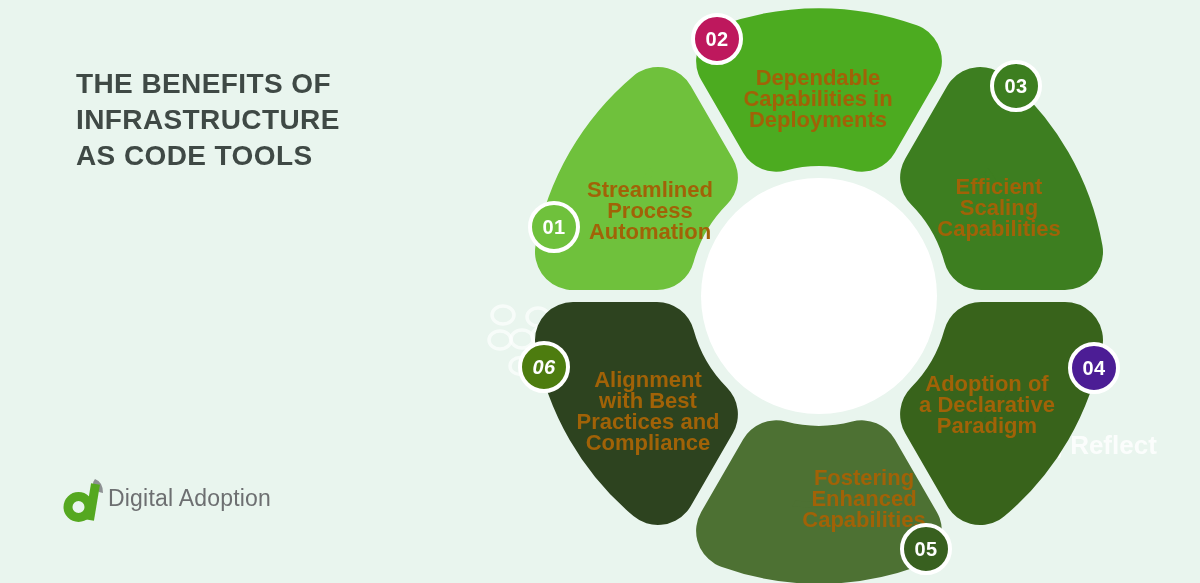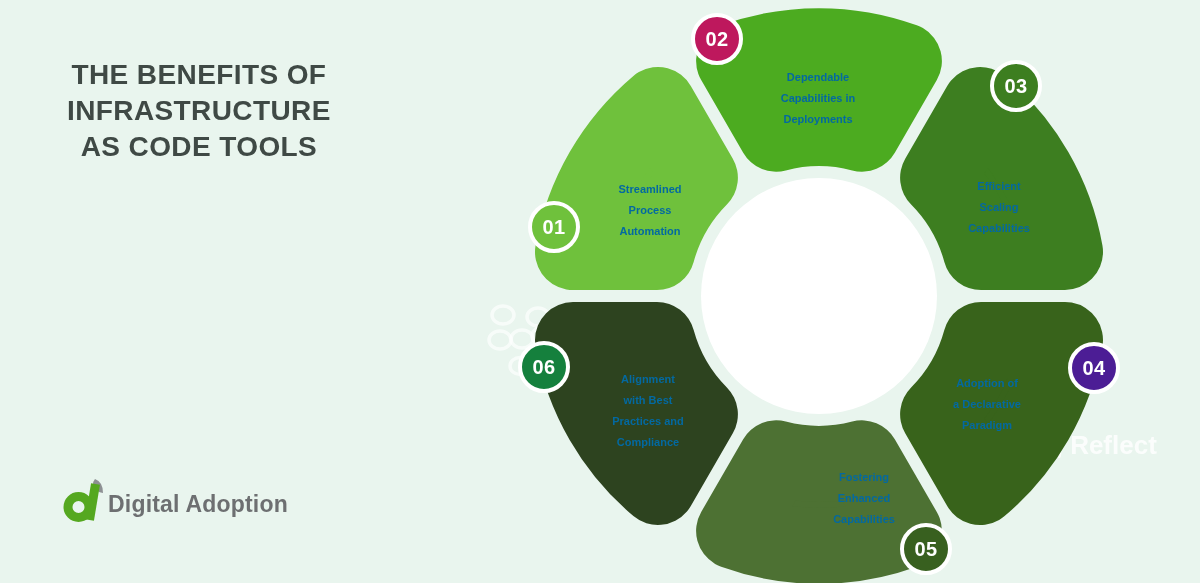--- a/index.html
+++ b/index.html
@@ -10,41 +10,41 @@
     overflow:hidden;
     font-family:"Liberation Sans",sans-serif;
   }
   
   .page-title{
     position:absolute;left:64px;top:54px;
     font-size:28px;line-height:36px;font-weight:700;
     letter-spacing:0.4px;
     color:#3f4945;
     white-space:pre-line;
-    z-index:5;margin:3px;text-align:center;
+    z-index:5;margin:12px;
   }
   
   .wm-text{
     position:absolute;left:1040px;top:430px;
     z-index:1;
     color:rgba(255,255,255,0.82);
     font-weight:700;font-size:26px;line-height:31px;
     white-space:nowrap;
   }
   .wm-text .l1{margin-left:7px;display:block;}
   .wm-text .l2{display:block;}
   
   .wm-circles{position:absolute;left:0;top:0;z-index:1;}
   
   .flower{position:absolute;left:0;top:0;z-index:2;}
   
   .petal-label{
     position:absolute;z-index:3;
     transform:translate(-50%,-50%);
-    color:#0369a1;font-weight:700;font-size:11px;line-height:21px;
+    color:#a16207;font-weight:700;font-size:22px;line-height:21px;
     text-align:center;white-space:nowrap;
   }
   .pl-0{left:650px;top:198px;margin-top:12px;}
   .pl-1{left:818px;top:98px;}
   .pl-2{left:999px;top:207px;}
   .pl-3{left:987px;top:404px;}
   .pl-4{left:820px;top:498px;margin-left:44px;}
   .pl-5{left:648px;top:411px;}
   
   .badge{
@@ -57,21 +57,21 @@
   }
   .bd-0{left:554px;top:227px;}
   .bd-1{left:717px;top:39px;}
   .bd-2{left:1016px;top:86px;}
   .bd-3{left:1094px;top:368px;}
   .bd-4{left:926px;top:549px;}
   .bd-5{left:544px;top:367px;}
   
   .logo{
     position:absolute;left:62px;top:477px;z-index:5;
-    display:flex;align-items:center;font-weight:bold;
+    display:flex;align-items:flex-start;
   }
   .logo-text{
     font-size:23px;color:#6d6f71;letter-spacing:0.2px;
     margin-left:2px;margin-top:8px;
   }
 </style>
 </head>
 <body>
 
 <div class="canvas" style="background: rgb(233, 245, 238);">
@@ -137,21 +137,21 @@
     <div>with Best</div>
     <div>Practices and</div>
     <div>Compliance</div>
   </div>
 
   <div class="badge bd-0" style="background: rgb(111, 193, 60);">01</div>
   <div class="badge bd-1" style="background: #be185d;">02</div>
   <div class="badge bd-2" style="background: rgb(61, 126, 32);">03</div>
   <div class="badge bd-3" style="background: #4c1d95;">04</div>
   <div class="badge bd-4" style="background: rgb(56, 96, 31);">05</div>
-  <div class="badge bd-5" style="background: #15803d;">06</div>
+  <div class="badge bd-5" style="background: #4d7c0f; font-style: italic;">06</div>
 
   <div class="logo">
     <svg width="44" height="46" viewBox="0 0 44 46">
       <path d="M33,2 Q41,5 41,16 Q34,15 31,8 Q31,4 33,2 Z" fill="#8d9093"></path>
       <path d="M33.5,7 L27.5,43" stroke="#55a820" stroke-width="9" stroke-linecap="butt" fill="none"></path>
       <circle cx="16.5" cy="30" r="10.5" stroke="#55a820" stroke-width="9" fill="none"></circle>
     </svg>
     <span class="logo-text" style="color: rgb(109, 111, 113);">Digital Adoption</span>
   </div>
 

